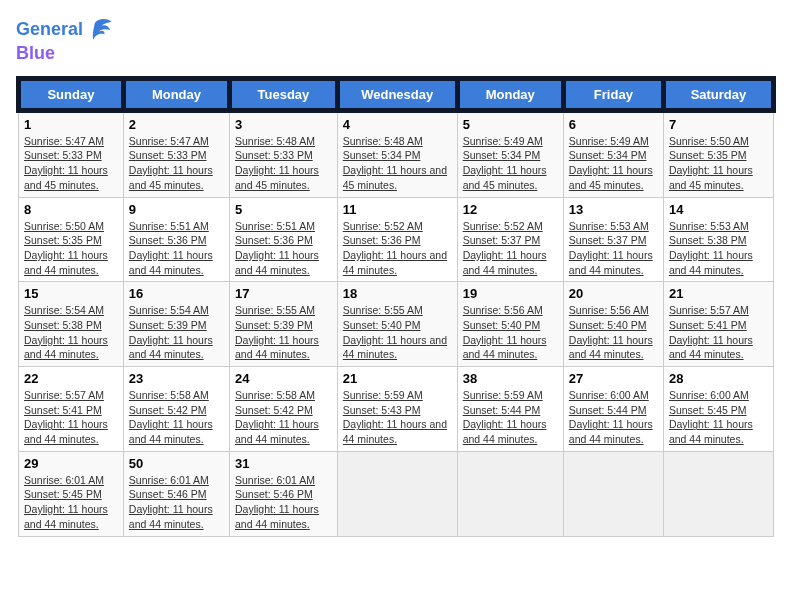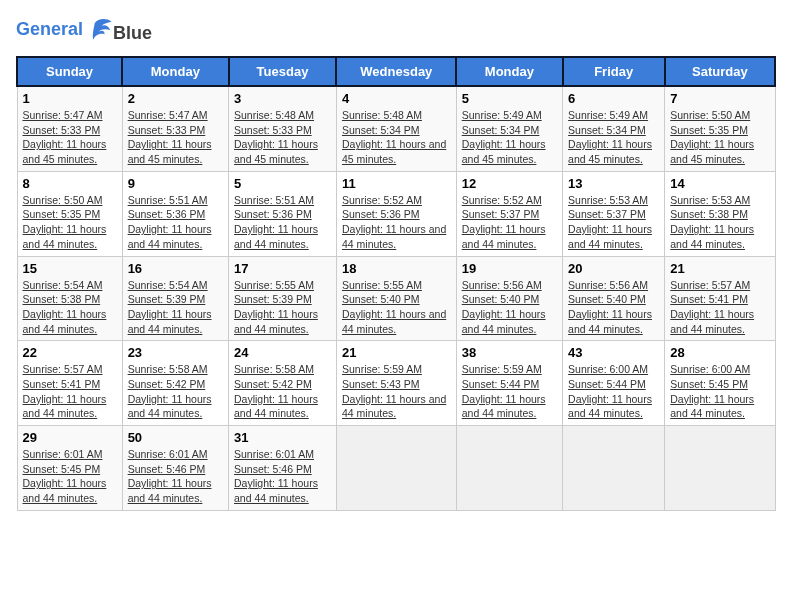--- a/index.html
+++ b/index.html
@@ -48,21 +48,21 @@
       width: 100%;
       border-collapse: collapse;
       font-size: 11px;
     }
     .calendar-table thead tr th {
       background-color: #3b7dd8;
       color: #fff;
       padding: 6px 4px;
       text-align: center;
       font-size: 13px;
-      border: 2px solid #0f172a;
+      border: 5px solid #0f172a;
       margin-top: 20px;
     }
     .calendar-table tbody tr td {
       border: 1px solid #ccc;
       vertical-align: top;
       padding: 4px 5px;
       min-height: 70px;
       background: #fff;
     }
     .calendar-table tbody tr:nth-child(odd) td {
@@ -91,28 +91,28 @@
       justify-content: space-between;
       align-items: flex-start;
       margin-bottom: 2px;
     }
   </style>
 </head>
 <body>
 
 <div class="top-row">
   <div class="header-logo">
-    <div style="display:flex;align-items:flex-end">
+    <div style="display:flex;flex-direction:column;align-items:flex-start">
       <div style="display:flex;align-items:center">
         <span class="logo-text"><span>General</span></span>
         <svg class="logo-icon" viewBox="0 0 40 36" fill="none">
           <path d="M14 8 C18 2, 30 0, 38 6 C34 8, 28 8, 24 12 C28 10, 34 12, 36 18 C30 16, 22 16, 18 22 C22 18, 28 18, 28 24 C20 22, 14 26, 12 32 C10 26, 12 18, 14 8Z" fill="#3b7dd8"></path>
         </svg>
       </div>
-      <span class="logo-text" style="color:#404040;font-weight:bold;">Blue</span>
+      <span class="logo-text" style="color:#8b5cf6;font-weight:bold;">Blue</span>
     </div>
   </div>
   <div class="title-section">
     <div class="main-title"></div>
   </div>
 </div>
 
 <div class="subtitle"></div>
 
 <table class="calendar-table">
@@ -233,21 +233,21 @@
         </td>
         <td>
           <span class="day-number">21</span>
           <div class="day-detail">Sunrise: 5:59 AM<br>Sunset: 5:43 PM<br>Daylight: 11 hours and 44 minutes.</div>
         </td>
         <td>
           <span class="day-number">38</span>
           <div class="day-detail">Sunrise: 5:59 AM<br>Sunset: 5:44 PM<br>Daylight: 11 hours and 44 minutes.</div>
         </td>
         <td>
-          <span class="day-number">43</span>
+          <span class="day-number">27</span>
           <div class="day-detail">Sunrise: 6:00 AM<br>Sunset: 5:44 PM<br>Daylight: 11 hours and 44 minutes.</div>
         </td>
         <td>
           <span class="day-number">28</span>
           <div class="day-detail">Sunrise: 6:00 AM<br>Sunset: 5:45 PM<br>Daylight: 11 hours and 44 minutes.</div>
         </td>
       </tr>
       <tr>
         <td>
           <span class="day-number">29</span>

